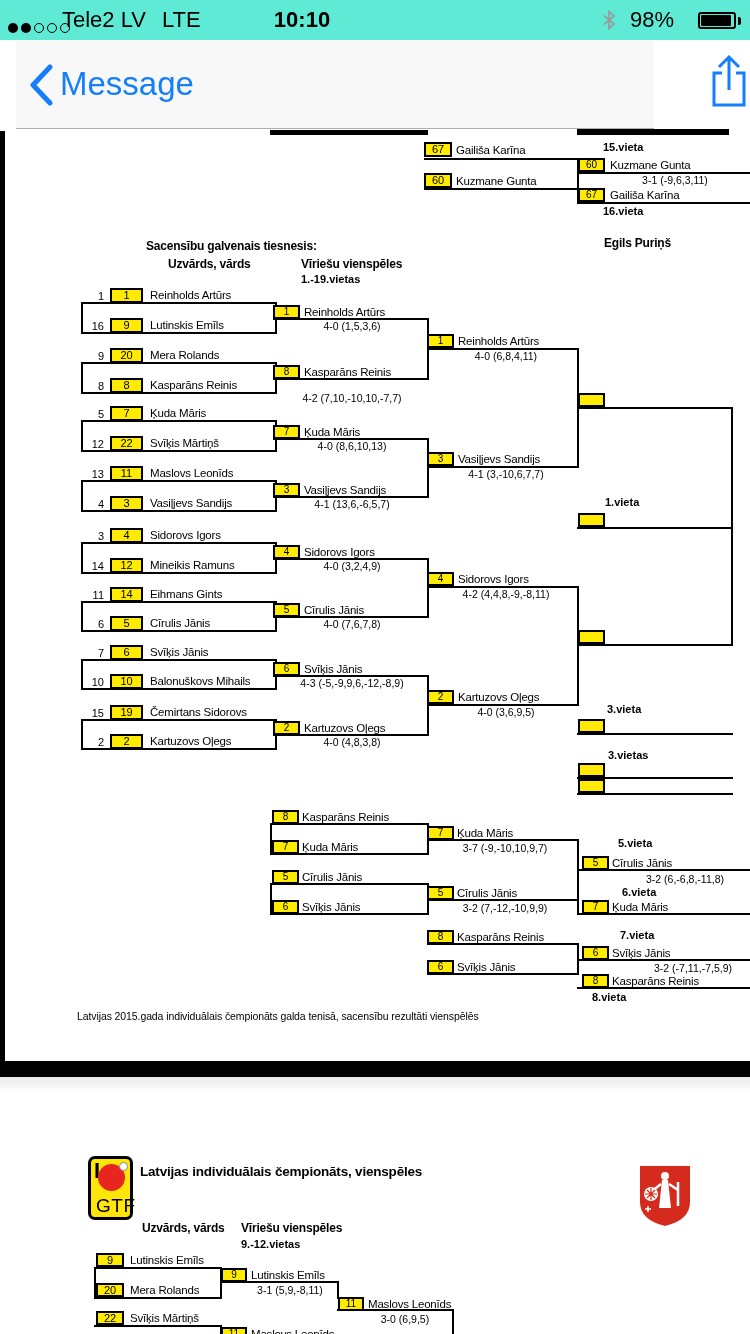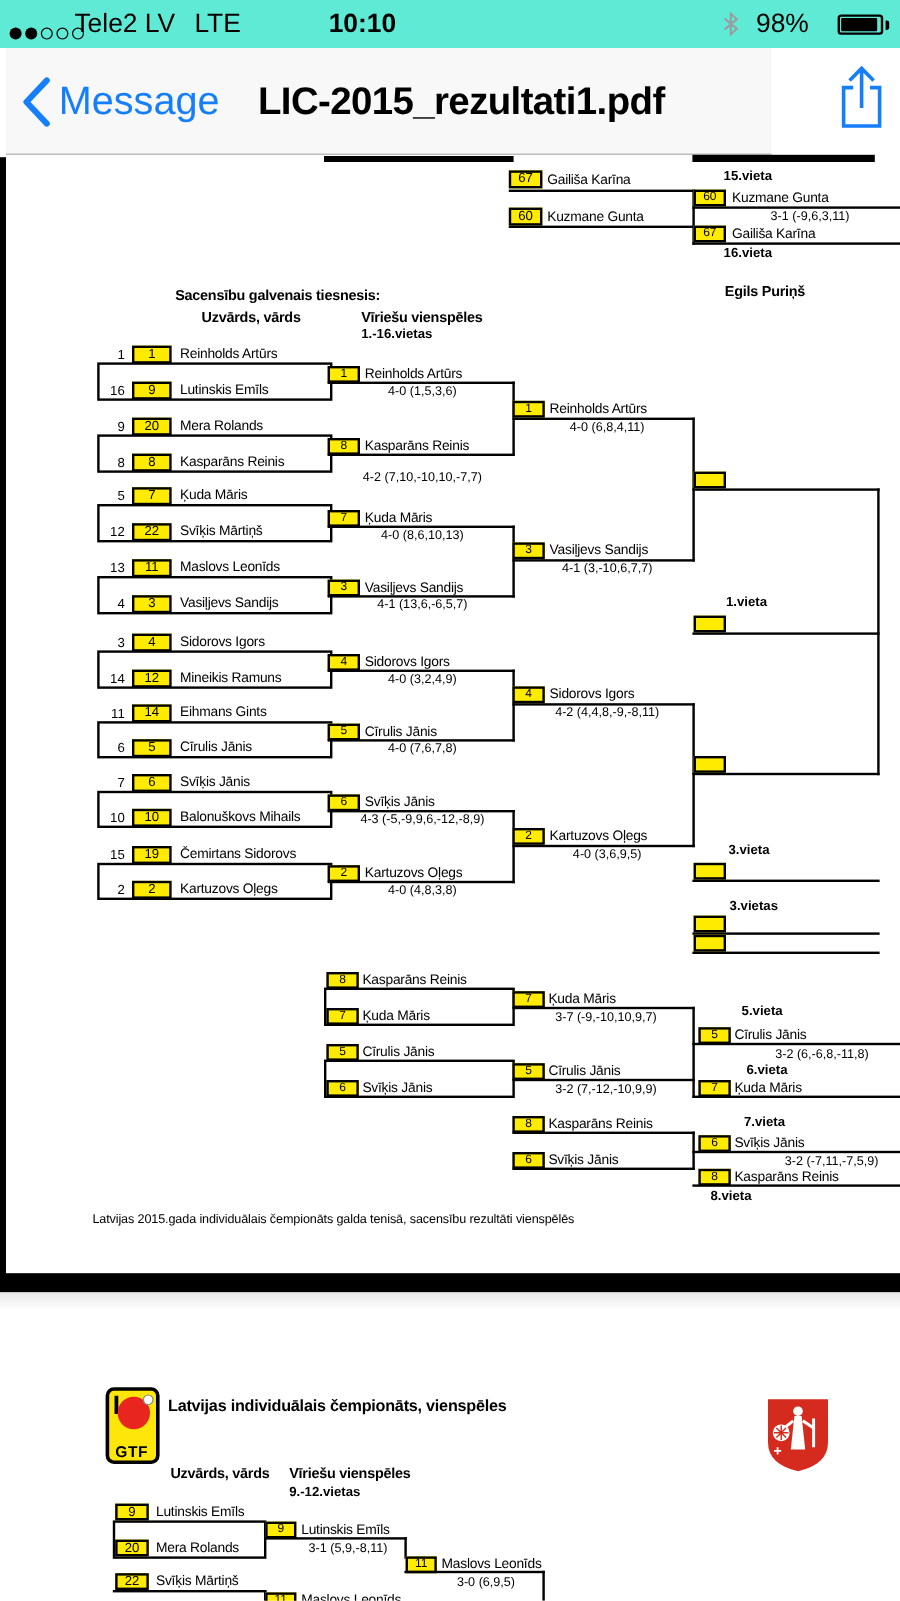--- a/index.html
+++ b/index.html
@@ -1,40 +1,40 @@
 <!DOCTYPE html>
 <html><head>
 <meta charset="utf-8">
 <style>
 *{margin:0;padding:0;box-sizing:border-box}
 html,body{width:750px;height:1334px}
 body{position:relative;font-family:"Liberation Sans",sans-serif;background:#fff;overflow:hidden;color:#000}
 .statusbar{position:absolute;left:0;top:0;width:750px;height:40px;background:#5eead4}
-.navbar{position:absolute;left:5px;top:40px;width:638px;height:89px;background:#f8f8f8;border-bottom:1.5px solid #aeaeb2}
+.navbar{position:absolute;left:16px;top:40px;width:638px;height:89px;background:#f8f8f8;border-bottom:1.5px solid #aeaeb2}
 .dot{display:inline-block;width:10px;height:10px;border-radius:50%;margin-right:3px;vertical-align:middle}
 .dot.f{background:#000}
 .dot.o{border:1.5px solid #000}
 .sttext{position:absolute;font-size:22px;color:#000;white-space:nowrap}
 .navblue{color:#157efb}
 .nb{position:absolute;width:33px;height:15px;background:#ffeb00;border:2px solid #000;font-size:11px;line-height:11px;text-align:center;overflow:hidden}
 .nbs{width:27px;height:14px;font-size:10px;line-height:10px}
 .nm{position:absolute;font-size:11.5px;white-space:nowrap;letter-spacing:-.2px}
 .hl{position:absolute;height:2px;background:#000}
 .vl{position:absolute;width:2px;background:#000}
 .rect{position:absolute;border:2px solid #000}
 .nl{border-left:none}
 .sc{position:absolute;font-size:10.5px;text-align:center;white-space:nowrap}
 .bl{position:absolute;font-size:11px;font-weight:bold;white-space:nowrap}
 .hd{position:absolute;font-size:12px;font-weight:bold;white-space:nowrap;letter-spacing:-.2px}
 .seed{position:absolute;width:20px;font-size:11px;text-align:right}
 .logo{position:absolute;left:88px;top:1156px;width:45px;height:64px;background:#ffe60a;border:3px solid #000;border-radius:7px}
 .logo .l{position:absolute;left:3px;top:0;font-weight:bold;font-size:22px;line-height:24px}
 .logo .pad{position:absolute;left:7px;top:5px;width:27px;height:27px;background:#e8251f;border-radius:50%}
 .logo .ball{position:absolute;left:28px;top:3px;width:9px;height:9px;background:#fff;border:1px solid #888;border-radius:50%}
-.logo .gtf{position:absolute;left:5px;bottom:0;font-weight:bold;font-size:13px;letter-spacing:.5px}
+.logo .gtf{position:absolute;left:5px;bottom:0;font-weight:normal;font-size:19px;letter-spacing:.5px}
 </style>
 </head>
 <body>
 
 <div class="statusbar">
   <span class="sttext" style="left:8px;top:14px"><span class="dot f"></span><span class="dot f"></span><span class="dot o"></span><span class="dot o"></span><span class="dot o"></span></span>
   <span class="sttext" style="left:62px;top:7px">Tele2 LV</span>
   <span class="sttext" style="left:162px;top:7px">LTE</span>
   <span class="sttext" style="left:0;top:7px;width:604px;text-align:center;font-weight:bold">10:10</span>
   <svg style="position:absolute;left:602px;top:10px" width="14" height="20" viewBox="0 0 14 20">
@@ -45,21 +45,20 @@
       <span style="position:absolute;left:1px;top:1px;width:30px;height:11px;background:#000;border-radius:1px"></span>
     </span>
   <span style="position:absolute;left:738px;top:17px;width:3px;height:8px;background:#000;border-radius:0 2px 2px 0"></span>
 </div>
 
 <div class="navbar">
   <svg style="position:absolute;left:12px;top:24px" width="26" height="42" viewBox="0 0 26 42">
       <path d="M22 3 L5 21 L22 39" stroke="#157efb" stroke-width="5" fill="none" stroke-linecap="round" stroke-linejoin="round"></path>
     </svg>
   <span class="navblue" style="position:absolute;left:44px;top:25px;font-size:33px">Message</span>
-  <span style="position:absolute;left:210px;top:26px;font-size:32px;font-weight:600;letter-spacing:-.5px">LIC-2015_rezultati1.pdf</span>
   <svg style="position:absolute;left:690px;top:13px" width="46" height="58" viewBox="0 0 46 58">
       <path d="M16 20 H8 V52 H38 V20 H30" stroke="#157efb" stroke-width="3" fill="none"></path>
       <path d="M23 37 V5 M13 14 L23 4 L33 14" stroke="#157efb" stroke-width="3" fill="none"></path>
     </svg>
 </div>
 
 <div>
 
   <div class="hl" style="left:270px;top:130px;width:158px;height:5px"></div>
   <div class="hl" style="left:577px;top:129px;width:152px;height:6px"></div>
@@ -78,21 +77,21 @@
   <span class="sc" style="left:600px;top:174px;width:150px">3-1 (-9,6,3,11)</span>
   <div class="nb nbs" style="left:578px;top:188px">67</div>
   <span class="nm" style="left:610px;top:189px">Gailiša Karīna</span>
   <div class="hl" style="left:577px;top:202px;width:173px"></div>
   <span class="bl" style="left:603px;top:205px">16.vieta</span>
 
   <span class="hd" style="left:146px;top:239px">Sacensību galvenais tiesnesis:</span>
   <span class="hd" style="left:604px;top:236px">Egils Puriņš</span>
   <span class="hd" style="left:168px;top:257px">Uzvārds, vārds</span>
   <span class="hd" style="left:301px;top:257px">Vīriešu vienspēles</span>
-  <span class="bl" style="left:301px;top:273px">1.-16.vietas</span>
+  <span class="bl" style="left:301px;top:273px">1.-19.vietas</span>
 
   <span class="seed" style="left:84px;top:290px">1</span>
   <span class="seed" style="left:84px;top:320px">16</span>
   <span class="seed" style="left:84px;top:350px">9</span>
   <span class="seed" style="left:84px;top:380px">8</span>
   <span class="seed" style="left:84px;top:408px">5</span>
   <span class="seed" style="left:84px;top:438px">12</span>
   <span class="seed" style="left:84px;top:468px">13</span>
   <span class="seed" style="left:84px;top:498px">4</span>
   <span class="seed" style="left:84px;top:530px">3</span>

